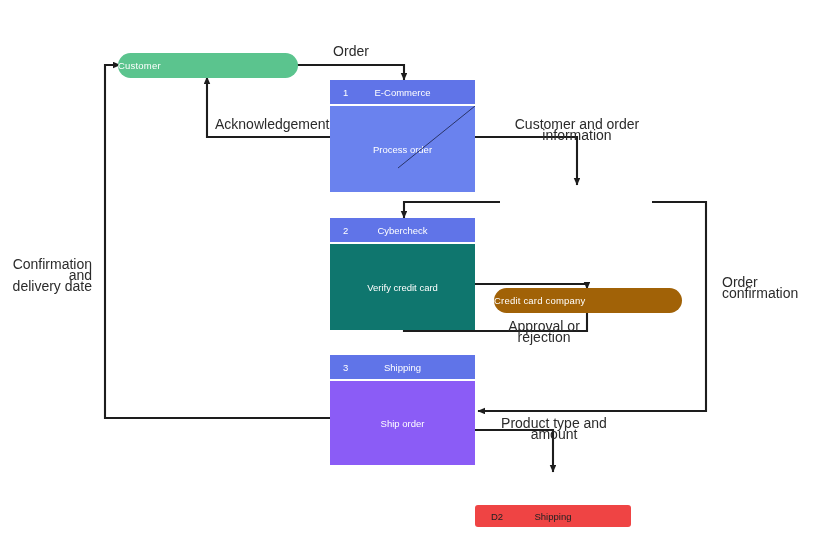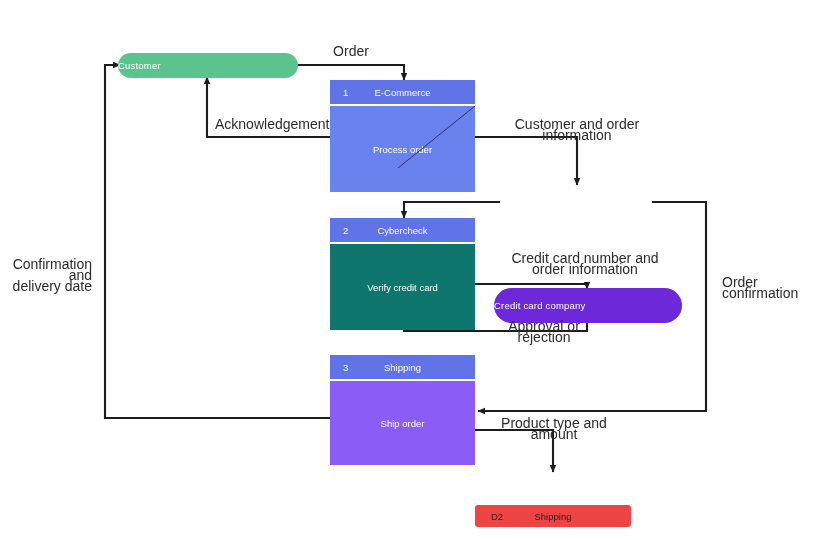--- a/index.html
+++ b/index.html
@@ -51,21 +51,21 @@
       <path d="M652,202 L706,202 L706,411 L478,411" marker-end="url(#ah)"></path>
       <path d="M475,430 L553,430 L553,472" marker-end="url(#ah)"></path>
       <path d="M330,418 L105,418 L105,65 L120,65" marker-end="url(#ah)"></path>
     </g>
   </svg>
 
   <div class="ext" style="left:118px;top:53px;width:180px;height:25px;background:#5bc48e;">
     <span>Customer</span>
   </div>
 
-  <div class="ext" style="left:494px;top:288px;width:188px;height:35px;background:#6d28d9;">
+  <div class="ext" style="left:494px;top:288px;width:188px;height:25px;background:#a16207;">
     <span>Credit card company</span>
   </div>
 
   <div class="proc" style="left:330px;top:80px;width:145px;height:112px;">
     <div class="hdr" style="background:#6074e8;">
       <span class="num">1</span>
       <span class="ttl">E-Commerce</span>
     </div>
     <div class="gap"></div>
     <div class="body" style="background:#6a82ee;">
@@ -103,21 +103,20 @@
     <span class="id">D2</span>
     <span class="nm">Shipping</span>
   </div>
 
   <div class="lbl c" style="left:316px;top:46px;width:70px;">Order</div>
 
   <div class="lbl c" style="left:215px;top:119px;width:110px;">Acknowledgement</div>
 
   <div class="lbl c" style="left:496px;top:119px;width:162px;">Customer and order information</div>
 
-  <div class="lbl c" style="left:495px;top:253px;width:180px;">Credit card number and order information</div>
 
   <div class="lbl c" style="left:484px;top:321px;width:120px;">Approval or rejection</div>
 
   <div class="lbl l" style="left:722px;top:277px;width:100px;">Order
 confirmation</div>
 
   <div class="lbl c" style="left:492px;top:418px;width:124px;">Product type and amount</div>
 
   <div class="lbl r" style="left:-2px;top:259px;width:94px;">Confirmation and
 delivery date</div>

